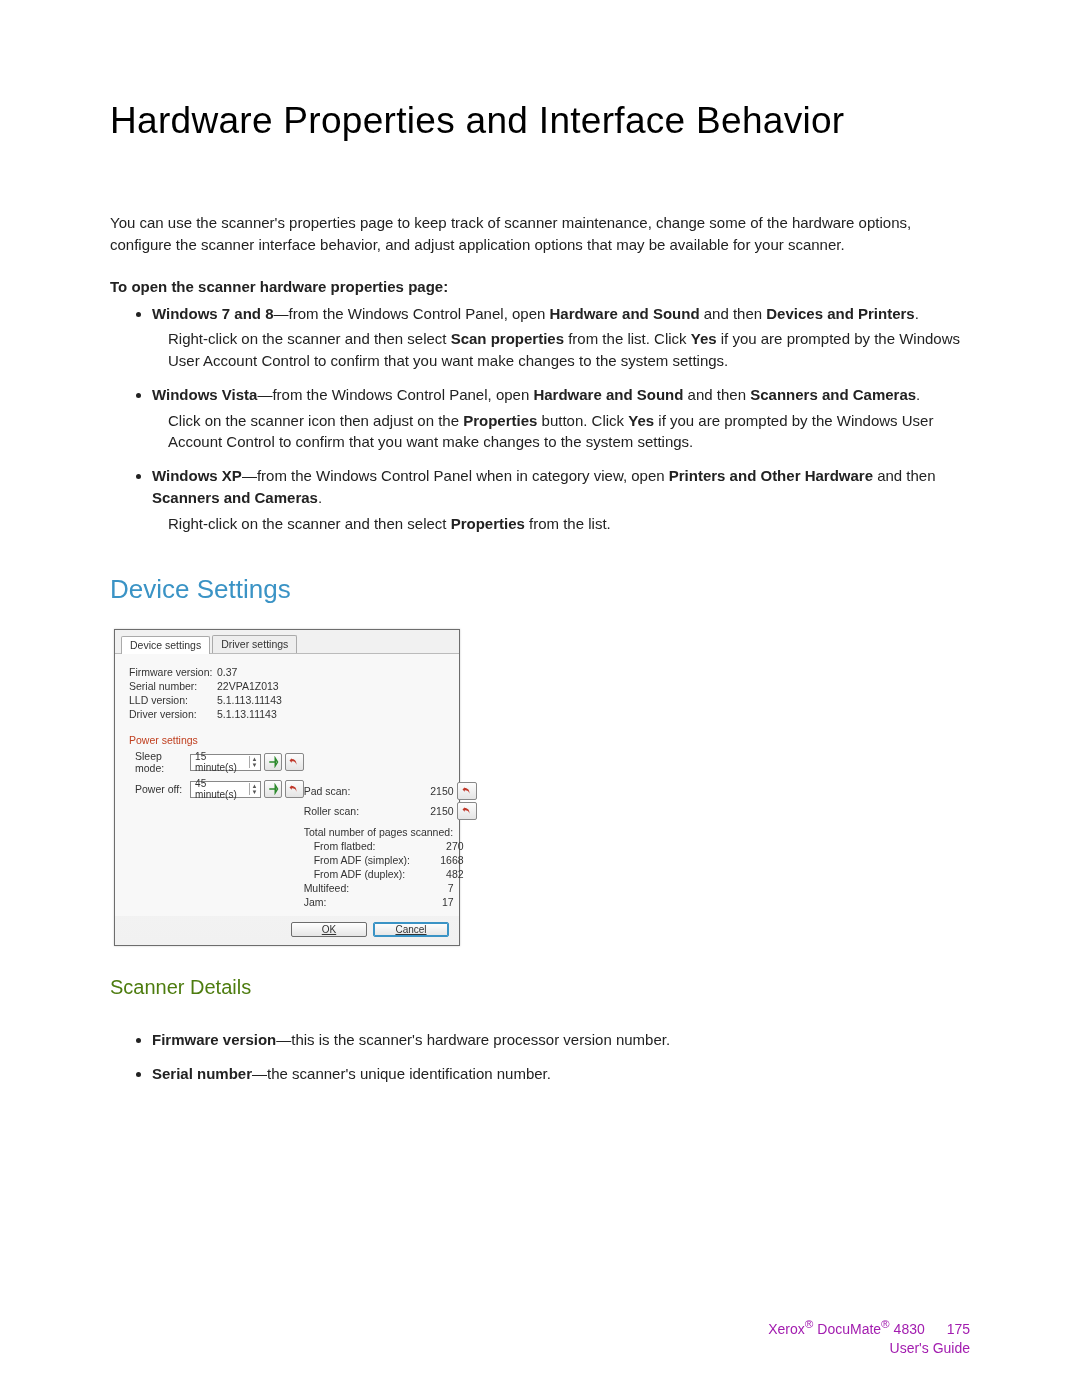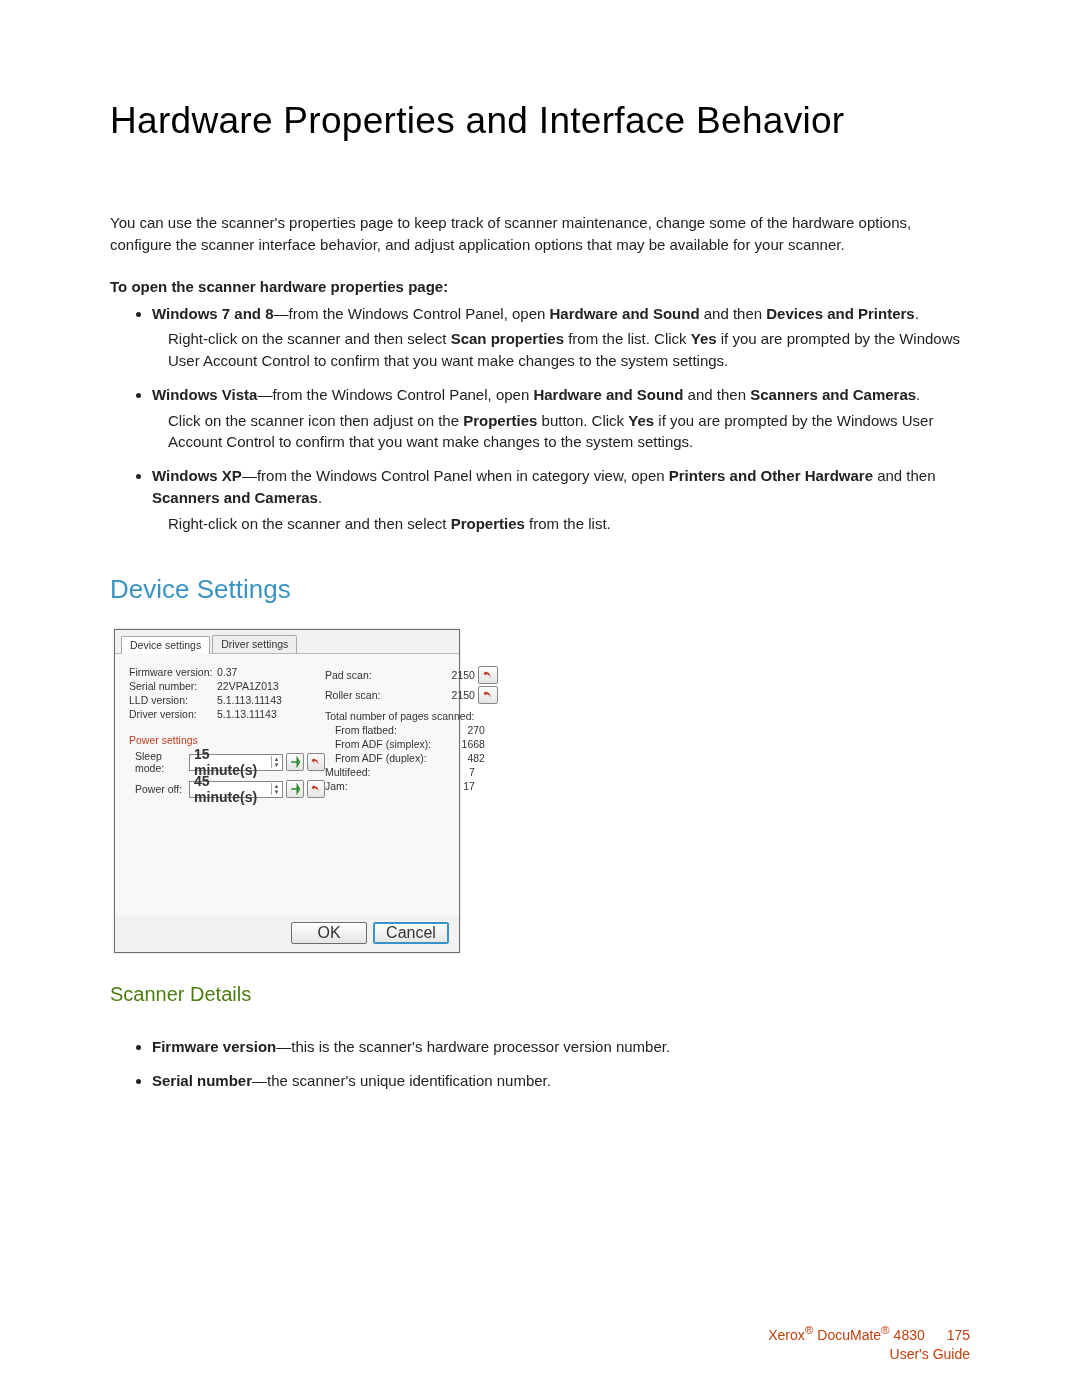--- a/index.html
+++ b/index.html
@@ -72,50 +72,50 @@
     border: 1px solid #aaa;
     border-bottom: none;
     background: #eee;
     margin-right: 2px;
     border-radius: 2px 2px 0 0;
     font-size: 10.5px;
     cursor: pointer;
   }
   .tab.active { background: #fff; position: relative; top: 1px; }
   .panel { padding: 10px 14px 6px 14px; background:#f8f8f8; }
-  .cols { display: flex; }
+  .cols { display: flex; align-items: flex-end; }
   .col { flex: 1; }
   .row { display: flex; align-items: center; margin: 2px 0; }
   .row .lbl { width: 88px; }
   .row .val { }
   .power-h, .scan-h { color:#c04020; margin-top:14px; margin-bottom:2px; font-size:10.5px;}
   .spinbox {
     display:inline-flex; align-items:center; border:1px solid #888; background:#fff; height:15px;
   }
-  .spinbox .txt { padding:0 4px; font-size:14px;font-weight:bold; }
+  .spinbox .txt { padding:0 4px; font-size:10px; }
   .spinbox .arrows { display:flex; flex-direction:column; border-left:1px solid #aaa;}
   .spinbox .arrows span { font-size:6px; line-height:6px; padding:0 2px; color:#555;}
   .iconbtn {
     display:inline-flex; align-items:center; justify-content:center;
     width:18px; height:16px; border:1px solid #888; border-radius:2px;
     background:linear-gradient(#fdfdfd,#e4e4e4); margin-left:3px; font-size:10px;
   }
   .iconbtn.undo svg, .iconbtn.apply svg { width:12px; height:12px; }
   .right-col .row .lbl { width: 116px; }
   .right-col .row .val { width: 34px; text-align:right; }
   .indent .lbl { padding-left:10px; }
   .btnbar { display:flex; justify-content:flex-end; gap:6px; padding:6px 10px 8px 10px;}
   .btn {
     min-width:58px; padding:1px 8px; border:1px solid #6d6d6d; border-radius:2px;
-    background:linear-gradient(#fff,#e5e5e5); font-size:16px; text-align:center;
+    background:linear-gradient(#fff,#e5e5e5); font-size:10px; text-align:center;text-decoration:underline;
   }
   .btn.focus { box-shadow:0 0 0 1px #3a93c5 inset; border-color:#3a93c5;}
   .footer {
-    position:absolute; right:110px; bottom:32px; text-align:right;
-    font-size:14px; line-height:1.4; color:#c2410c;
+    position:absolute; right:110px; bottom:38px; text-align:right;
+    font-size:14px; line-height:1.4; color:#a21caf;
   }
   .footer .pg { display:inline-block; margin-left:18px;}
 </style>
 </head>
 <body>
 
 <div class="page">
 
   <h1 class="title">Hardware Properties and Interface Behavior</h1>
 

